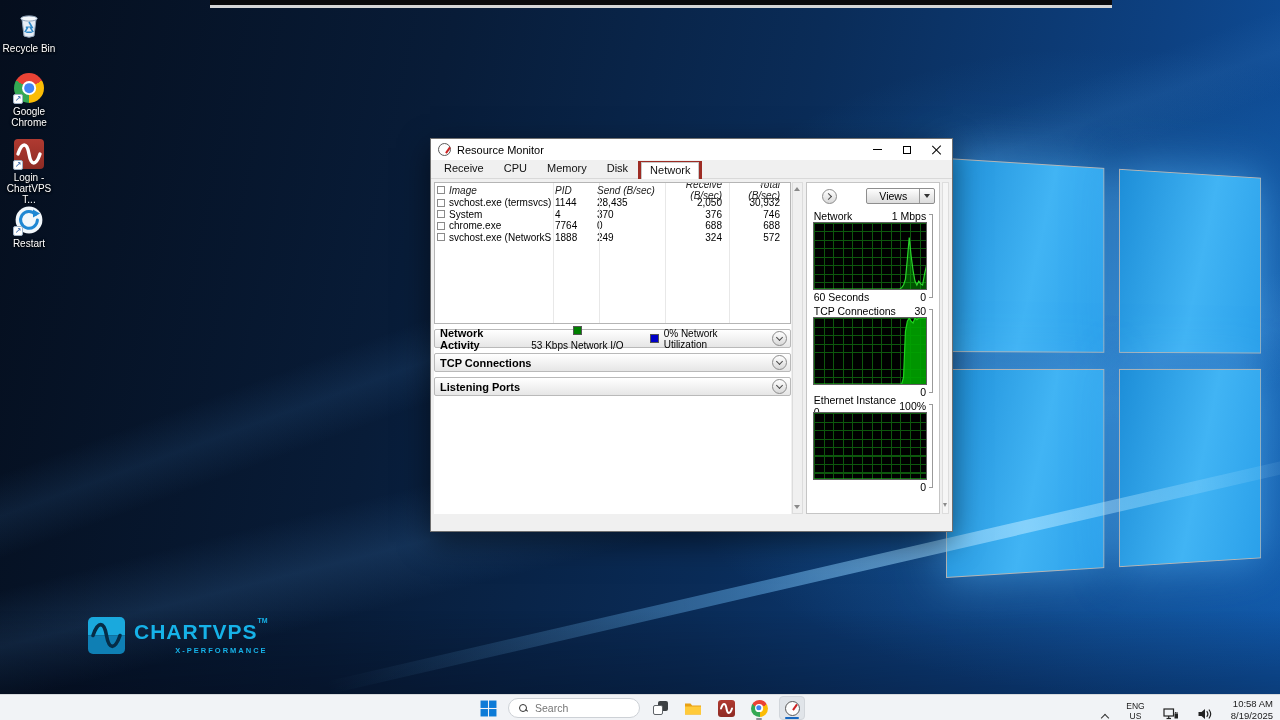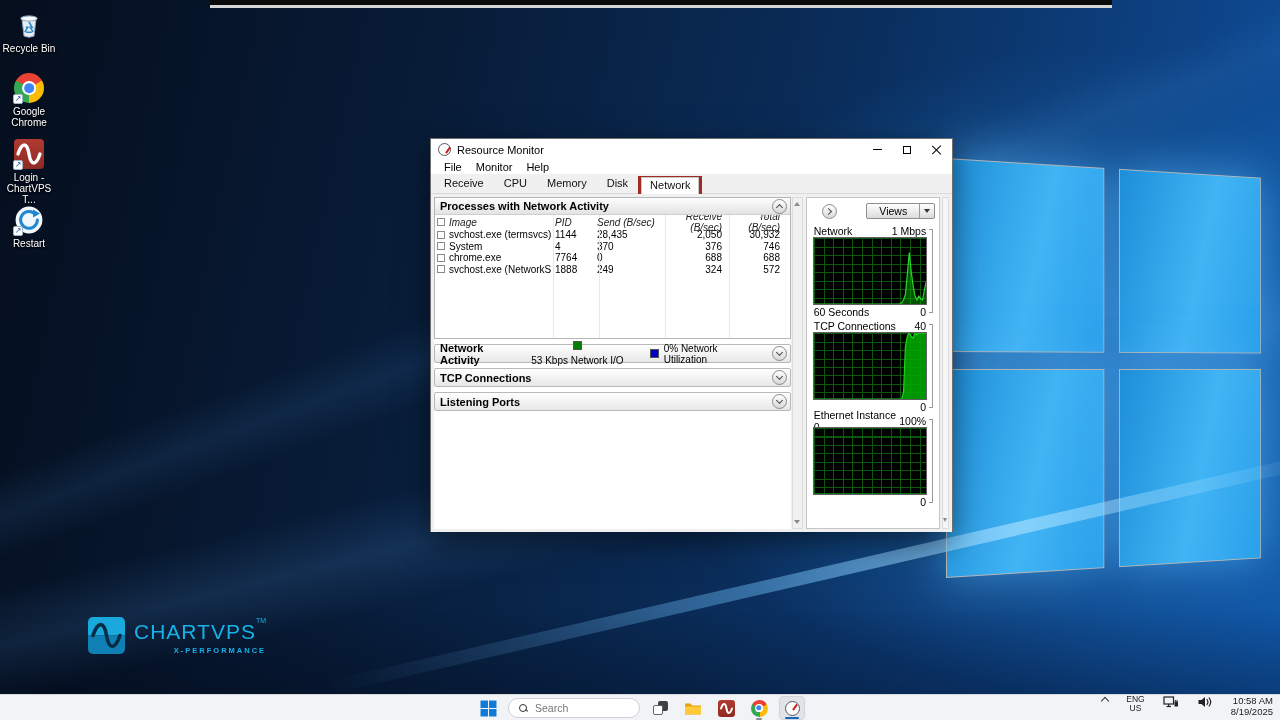--- a/index.html
+++ b/index.html
@@ -44,21 +44,21 @@
     background:#fff; border-radius:50%; }
   .chrome-ball .cb { position:absolute; left:50%; top:50%; width:32%; height:32%; transform:translate(-50%,-50%);
     background:#4285f4; border-radius:50%; }
   .cvps-tile { width:100%; height:100%; border-radius:4px;
     background:linear-gradient(#b03a31,#8e2b24); display:flex; align-items:center; justify-content:center; }
 
   
   .brand { position:absolute; left:88px; top:617px; display:flex; align-items:flex-start; gap:9px; }
   .brand .bicon { width:37px; height:37px; border-radius:5px; overflow:hidden; }
   .brand .btxt { padding-top:4px; }
-  .brand .bname { font-size:21px; font-weight:normal; letter-spacing:1px; color:#16b2e8; line-height:1; }
+  .brand .bname { font-size:21px; font-weight:bold; letter-spacing:1px; color:#16b2e8; line-height:1; }
   .brand .btm { font-size:7px; vertical-align:top; position:relative; top:-4px; letter-spacing:0; }
   .brand .btag { text-align:right; font-size:7.5px; letter-spacing:2px; color:#16b2e8; margin-top:3px; font-weight:bold; }
 
   
   .rm-win { position:absolute; left:430px; top:138px; width:523px; height:394px; background:#f0f0f0;
     border:1px solid #6f6f6f; box-shadow:0 10px 28px rgba(0,0,0,.5); font-size:11px; color:#000; }
   .titlebar { height:21px; background:#fff; display:flex; align-items:center; padding-left:7px; }
   .titlebar .ttl { font-size:11px; margin-left:6px; flex:1; }
   .winbtn { width:30px; height:21px; display:flex; align-items:center; justify-content:center; }
   .glyph-min { width:9px; height:1px; background:#000; }
@@ -142,21 +142,21 @@
     display:flex; align-items:center; gap:7px; }
   .tb-item { position:relative; width:26px; height:24px; display:flex; align-items:center; justify-content:center; border-radius:4px; }
   .tb-item.active { background:#e0e4e9; border:1px solid #d2d6db; }
   .run-dot { position:absolute; bottom:0px; left:50%; transform:translateX(-50%); width:6px; height:2.5px; border-radius:2px; background:#8a8f96; }
   .act-bar { position:absolute; bottom:0px; left:50%; transform:translateX(-50%); width:14px; height:2.5px; border-radius:2px; background:#1667c0; }
   .search-pill { display:flex; align-items:center; gap:7px; width:132px; height:20px; background:#fff;
     border:1px solid #cdd1d6; border-radius:11px; padding:0 10px; font-size:10.5px; color:#444; }
   .mag { position:relative; width:9px; height:9px; flex:none; }
   .mag::before { content:""; position:absolute; left:0; top:0; width:6px; height:6px; border:1.3px solid #333; border-radius:50%; }
   .mag::after { content:""; position:absolute; left:6.2px; top:6.2px; width:3.4px; height:1.3px; background:#333; transform:rotate(45deg); }
-  .tb-right { position:absolute; right:7px; top:0; height:26px; display:flex; align-items:flex-start; gap:18px; color:#1b1b1b; }
+  .tb-right { position:absolute; right:7px; top:0; height:26px; display:flex; align-items:flex-end; gap:18px; color:#1b1b1b; }
   .tray-chev { width:6px; height:6px; border-left:1.5px solid #333; border-top:1.5px solid #333; transform:rotate(45deg); margin-top:3px; }
   .lang { font-size:8.5px; line-height:1.1; text-align:center; }
   .clock { font-size:9.5px; line-height:1.2; text-align:right; }
   .resmon-ico { position:relative; width:15px; height:15px; border-radius:50%; background:#fdfdfd; border:1.5px solid #5a5a5a; }
   .resmon-ico::after { content:""; position:absolute; left:6px; top:1.5px; width:1.8px; height:7px; background:#c22; transform:rotate(35deg); transform-origin:bottom center; }
 </style>
 </head>
 <body>
 
 <div class="screen">
@@ -243,46 +243,35 @@
       <span class="winbtn">
           <span class="glyph-min"></span>
         </span>
       <span class="winbtn">
           <span class="glyph-max"></span>
         </span>
       <span class="winbtn">
           <span class="glyph-close"></span>
         </span>
     </div>
-    <div class="menubar">
-      <span>File</span>
-      <span>Monitor</span>
-      <span>Help</span>
-    </div>
     <div class="tabbar">
       <span class="tab">Receive</span>
       <span class="tab">CPU</span>
       <span class="tab">Memory</span>
       <span class="tab">Disk</span>
       <span class="tab-hl">
         <span class="tab sel">Network</span>
       </span>
     </div>
 
     <div class="content">
 
       <div class="leftcol">
 
         <div class="pane proc-pane">
-          <div class="pane-hdr">
-            <span class="pt">Processes with Network Activity</span>
-            <span class="circ-btn">
-                <span class="chev up"></span>
-              </span>
-          </div>
           <div class="proc-body">
             <span class="col-sep" style="left:118px;"></span>
             <span class="col-sep" style="left:164px;"></span>
             <span class="col-sep" style="left:230px;"></span>
             <span class="col-sep" style="left:294px;"></span>
             <div class="trow hdr">
               <span class="c-img">
                   <span class="cbx"></span>
                   <span>Image</span>
                 </span>
@@ -401,21 +390,21 @@
           <div class="gfoot">
             <span>60 Seconds</span>
             <span>0</span>
           </div>
         </div>
 
         <div class="gblock">
           <span class="gbracket"></span>
           <div class="glabel">
             <span>TCP Connections</span>
-            <span>40</span>
+            <span>30</span>
           </div>
           <div class="graph">
               <svg viewBox="0 0 100 100" preserveAspectRatio="none">
                 <polygon points="0,100 0.00,100.00 1.69,100.00 3.39,100.00 5.08,100.00 6.78,100.00 8.47,100.00 10.17,100.00 11.86,100.00 13.56,100.00 15.25,100.00 16.95,100.00 18.64,100.00 20.34,100.00 22.03,100.00 23.73,100.00 25.42,100.00 27.12,100.00 28.81,100.00 30.51,100.00 32.20,100.00 33.90,100.00 35.59,100.00 37.29,100.00 38.98,100.00 40.68,100.00 42.37,100.00 44.07,100.00 45.76,100.00 47.46,100.00 49.15,100.00 50.85,100.00 52.54,100.00 54.24,100.00 55.93,100.00 57.63,100.00 59.32,100.00 61.02,100.00 62.71,100.00 64.41,100.00 66.10,100.00 67.80,100.00 69.49,100.00 71.19,100.00 72.88,100.00 74.58,100.00 76.27,100.00 77.97,100.00 79.66,90.00 81.36,20.00 83.05,5.00 84.75,0.00 86.44,5.00 88.14,7.50 89.83,0.00 91.53,2.50 93.22,0.00 94.92,0.00 96.61,0.00 98.31,0.00 100.00,0.00 100,100" fill="rgba(0,165,0,0.9)"></polygon>
                 <polyline points="0.00,100.00 1.69,100.00 3.39,100.00 5.08,100.00 6.78,100.00 8.47,100.00 10.17,100.00 11.86,100.00 13.56,100.00 15.25,100.00 16.95,100.00 18.64,100.00 20.34,100.00 22.03,100.00 23.73,100.00 25.42,100.00 27.12,100.00 28.81,100.00 30.51,100.00 32.20,100.00 33.90,100.00 35.59,100.00 37.29,100.00 38.98,100.00 40.68,100.00 42.37,100.00 44.07,100.00 45.76,100.00 47.46,100.00 49.15,100.00 50.85,100.00 52.54,100.00 54.24,100.00 55.93,100.00 57.63,100.00 59.32,100.00 61.02,100.00 62.71,100.00 64.41,100.00 66.10,100.00 67.80,100.00 69.49,100.00 71.19,100.00 72.88,100.00 74.58,100.00 76.27,100.00 77.97,100.00 79.66,90.00 81.36,20.00 83.05,5.00 84.75,0.00 86.44,5.00 88.14,7.50 89.83,0.00 91.53,2.50 93.22,0.00 94.92,0.00 96.61,0.00 98.31,0.00 100.00,0.00" fill="none" stroke="#1ed21e" stroke-width="1.2" vector-effect="non-scaling-stroke"></polyline>
               </svg>
             </div>
           <div class="gfoot">
             <span></span>
             <span>0</span>

